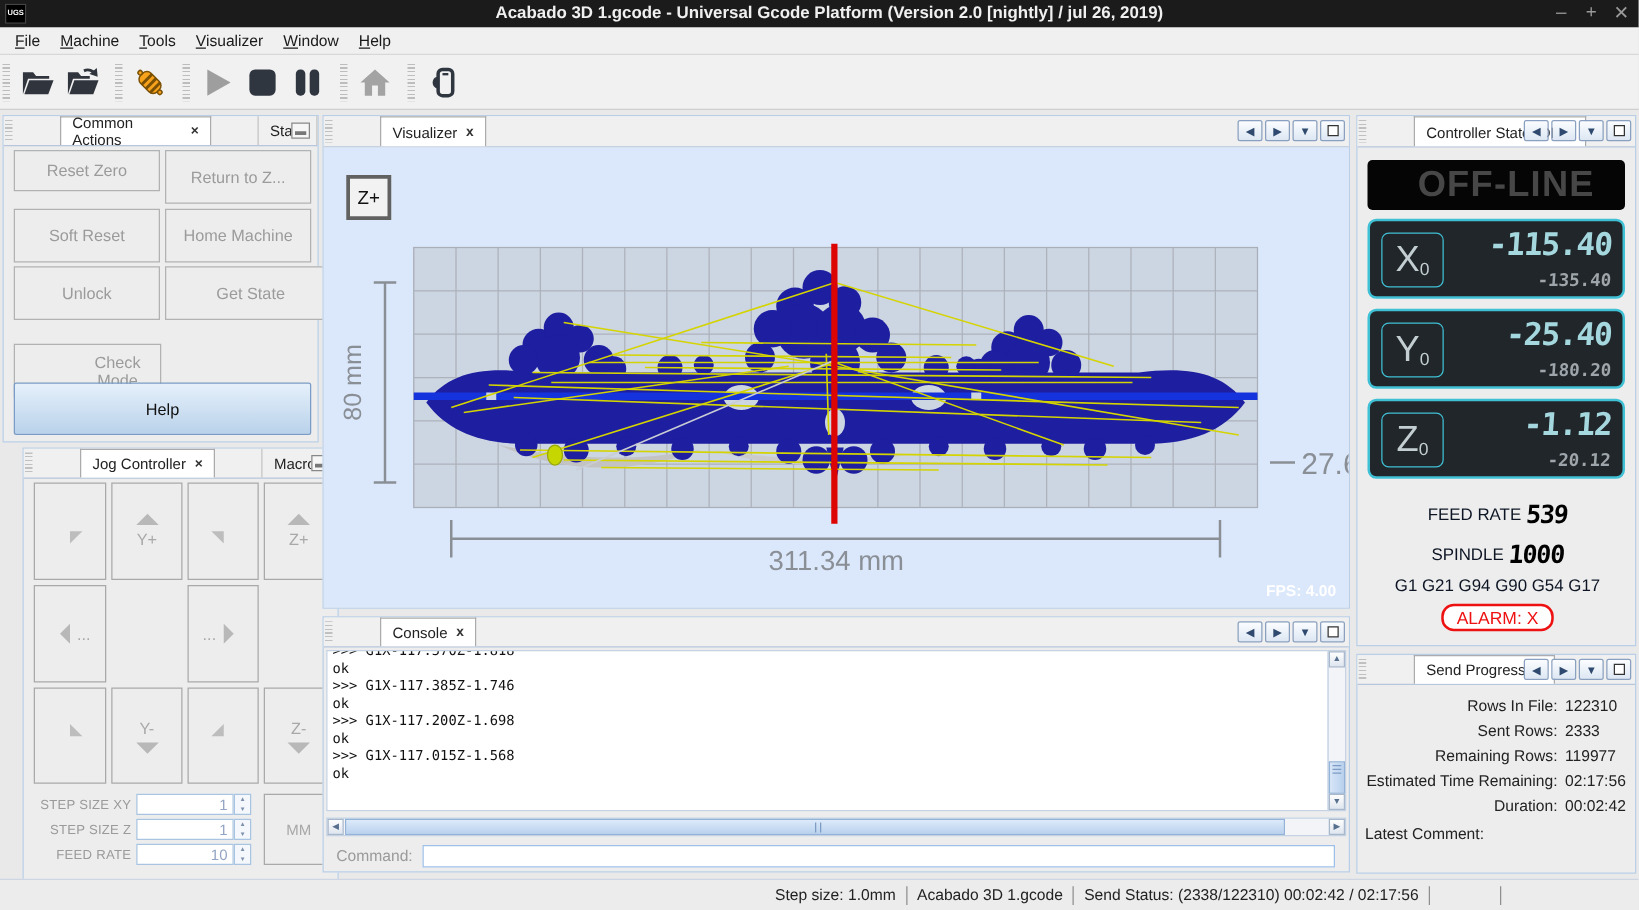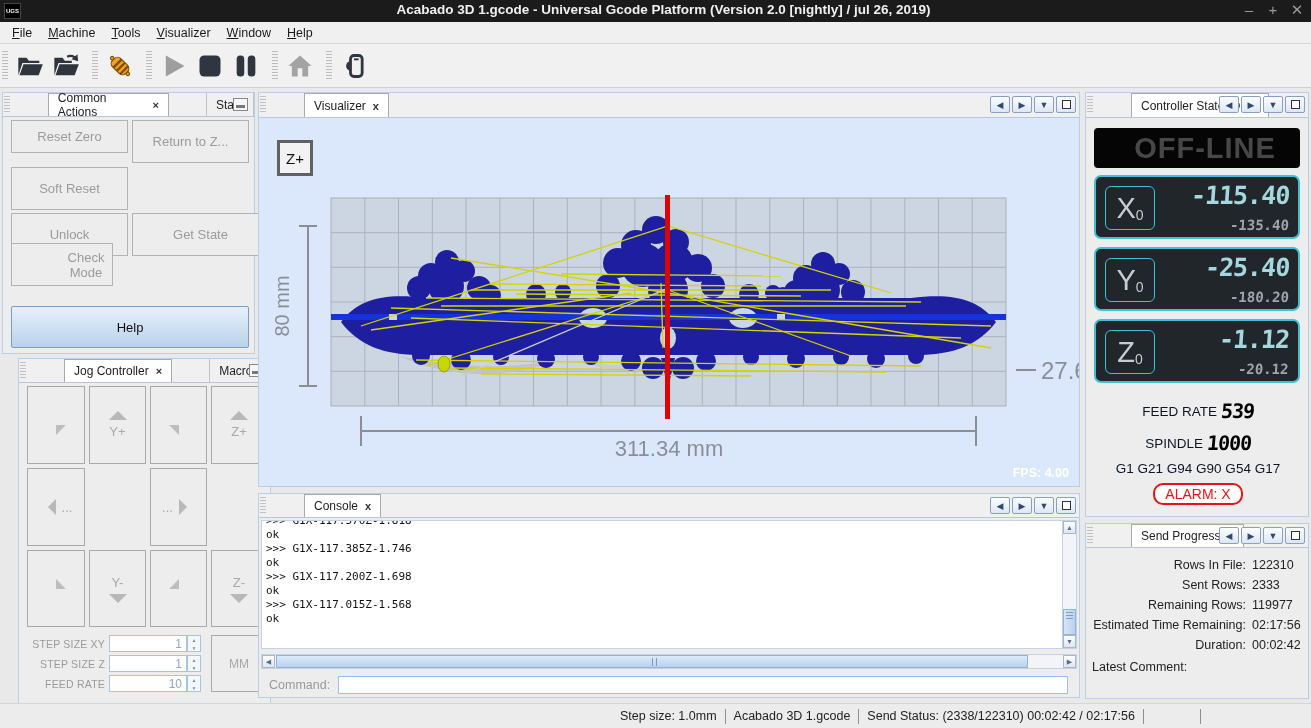--- a/index.html
+++ b/index.html
@@ -203,23 +203,24 @@
     <div class="tab inactive">
       <span>State</span>
     </div>
     <div class="minbtn">
         <i></i>
       </div>
   </div>
   <button class="gbtn" style="left:8px;  top:27px;  width:117px; height:33px;">Reset Zero</button>
   <button class="gbtn" style="left:129px; top:27px;  width:117px; height:43px;">Return to Z...</button>
   <button class="gbtn" style="left:8px;  top:74px;  width:117px; height:43px;">Soft Reset</button>
+  <button class="gbtn" style="left:129px; top:74px;  width:117px; height:43px;">Home Machine</button>
   <button class="gbtn" style="left:8px;  top:120px; width:117px; height:43px;">Unlock</button>
   <button class="gbtn" style="left:129px; top:120px; width:137px; height:43px;">Get State</button>
-  <button class="gbtn" style="left:8px;  top:150px; width:102px; height:43px;padding-left:48px;">Check Mode</button>
+  <button class="gbtn" style="left:8px;  top:182px; width:118px; height:43px;padding-left:48px;">Check Mode</button>
   <button class="gbtn" id="help-btn" style="left:8px; top:213px; width:238px; height:42px;">Help</button>
 </div>
 
 <div class="panel" style="left:18px; top:358px; width:253px; height:391px;">
   <div class="phead">
     <div class="grip"></div>
     <div class="tab active">
       <span>Jog Controller</span>
       <span class="x">×</span>
     </div>

